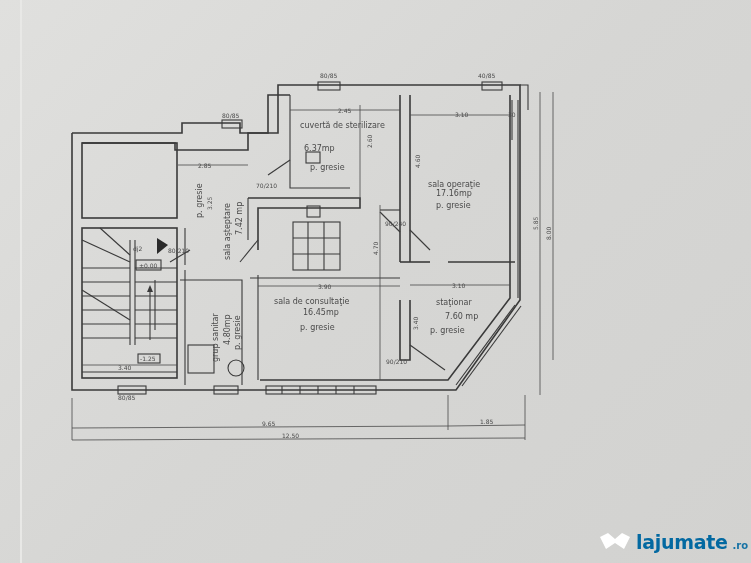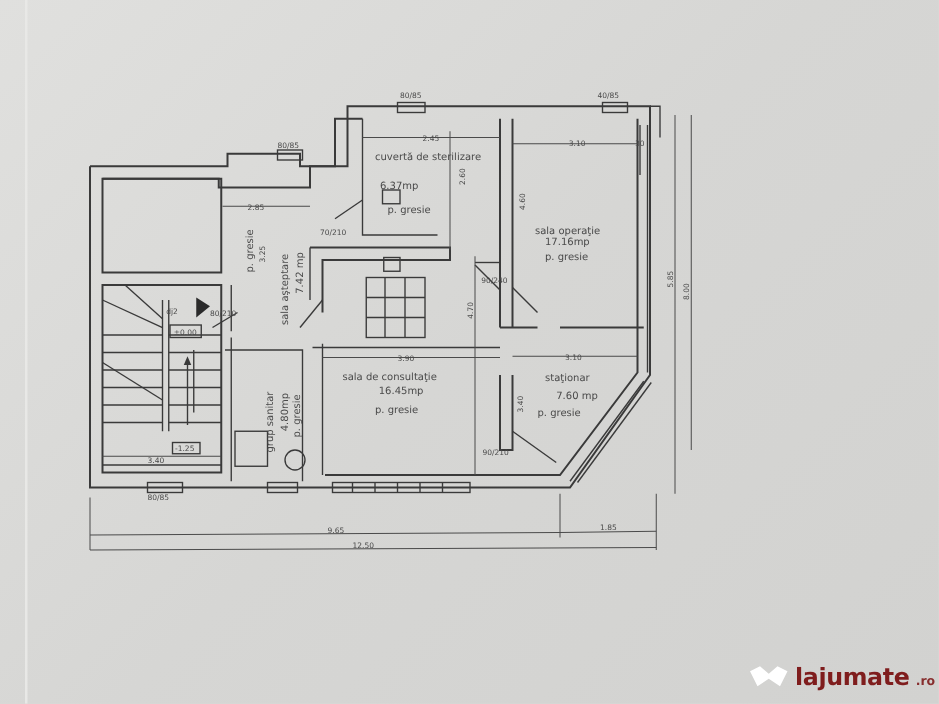--- a/index.html
+++ b/index.html
@@ -19,21 +19,21 @@
     }
     svg.plan { position: absolute; left: 0; top: 0; }
     .w { stroke: #3a3a3a; stroke-width: 1.6; fill: none; }
     .wt { stroke: #3a3a3a; stroke-width: 1.1; fill: none; }
     .dim { stroke: #4a4a4a; stroke-width: 0.8; fill: none; }
     .lbl { fill: #4a4a4a; font-family: "DejaVu Sans", sans-serif; font-size: 8px; }
     .lbl-s { fill: #4a4a4a; font-family: "DejaVu Sans", sans-serif; font-size: 6px; }
     .watermark {
       position: absolute; left: 598px; top: 527px; height: 30px;
       display: flex; align-items: center; gap: 4px;
-      color: #7f1d1d; font-family: "DejaVu Sans", sans-serif; font-weight: bold;
+      color: #0369a1; font-family: "DejaVu Sans", sans-serif; font-weight: bold;
     }
     .wm-logo { width: 34px; height: 22px; }
     .wm-text { font-size: 19px; letter-spacing: -0.3px; }
     .wm-tld { font-size: 10px; margin-left: 1px; margin-top: 6px; opacity: 0.9; }
   </style>
 </head>
 <body>
 
 <div class="paper"></div>
 <div class="paper-edge"></div>

